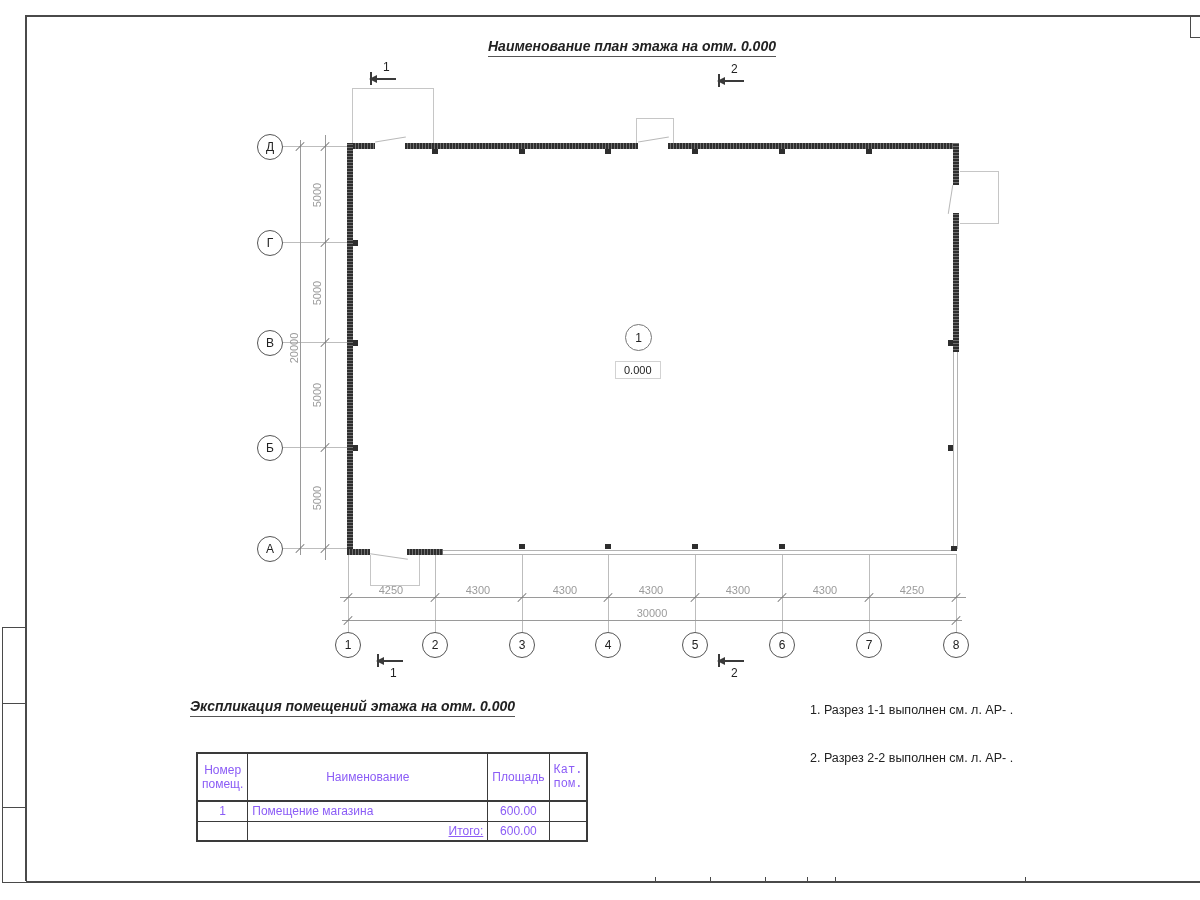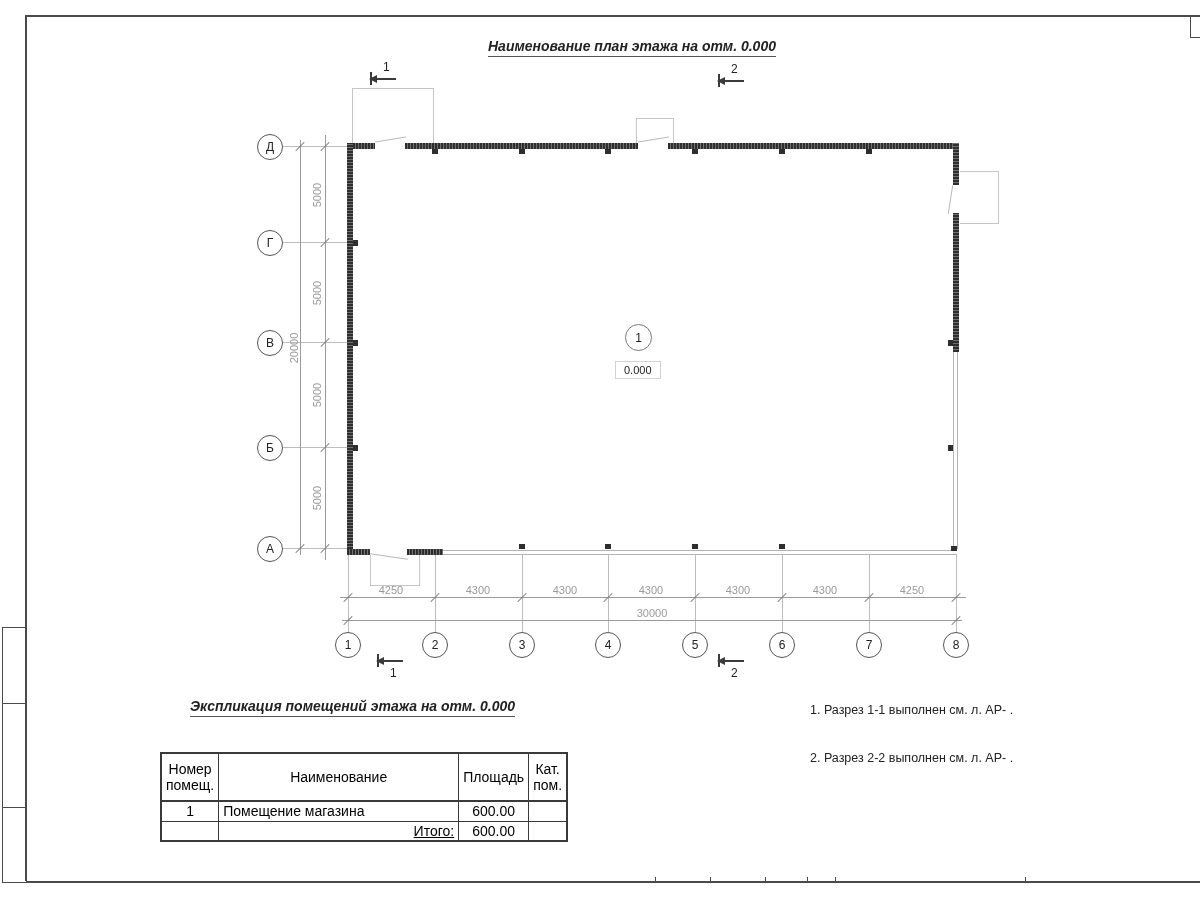--- a/index.html
+++ b/index.html
@@ -44,29 +44,29 @@
   .sec-arrow{position:absolute;width:26px;height:1.5px;background:#3a3a3a;}
   .sec-arrow::before{content:"";position:absolute;left:-1px;top:-3.5px;border-top:4px solid transparent;border-bottom:4px solid transparent;border-right:8px solid #3a3a3a;}
   .sec-arrow::after{content:"";position:absolute;left:0;top:-6px;width:1.5px;height:13px;background:#3a3a3a;}
   .sec-num{position:absolute;font-size:12px;color:#222;}
   
   .room-tag{position:absolute;width:27px;height:27px;border-radius:50%;border:1px solid #777;background:#fff;box-sizing:border-box;display:flex;align-items:center;justify-content:center;font-size:12px;color:#222;}
   .elev-box{position:absolute;border:1px solid #d2d2d2;background:#fff;font-size:11px;color:#222;padding:2px 8px;}
   
   .notes{position:absolute;font-size:12.5px;color:#222;line-height:16px;white-space:pre;}
   
-  .expl-table{position:absolute;border-collapse:collapse;font-size:14px;color:#000000;}
+  .expl-table{position:absolute;border-collapse:collapse;font-size:12px;color:#8b5cf6;margin-left:36px;}
   .expl-table td,.expl-table th{border:1px solid #3a3a3a;padding:1px 4px;font-weight:normal;box-sizing:border-box;}
   .expl-table{border:2px solid #3a3a3a;}
   .expl-table tr.hdr td{height:48px;text-align:center;vertical-align:middle;border-bottom:2px solid #3a3a3a;}
   .expl-table td{height:20px;}
   .c-num{width:50px;text-align:center;}
   .c-name{width:240px;}
   .c-area{width:60px;text-align:center;}
-  .c-cat{width:35px;text-align:center;}
+  .c-cat{width:35px;text-align:center;font-family:Liberation Mono, monospace;}
 </style>
 </head>
 <body>
 
 <div class="sheet">
 
   <div class="frame-line" style="left:25px;top:15px;width:1175px;height:2px;"></div>
   <div class="frame-line" style="left:25px;top:15px;width:2px;height:868px;"></div>
   <div class="frame-line" style="left:2px;top:881px;width:1198px;height:2px;"></div>
   <div class="margin-box" style="left:2px;top:627px;width:23px;height:76px;border-right:none;"></div>

